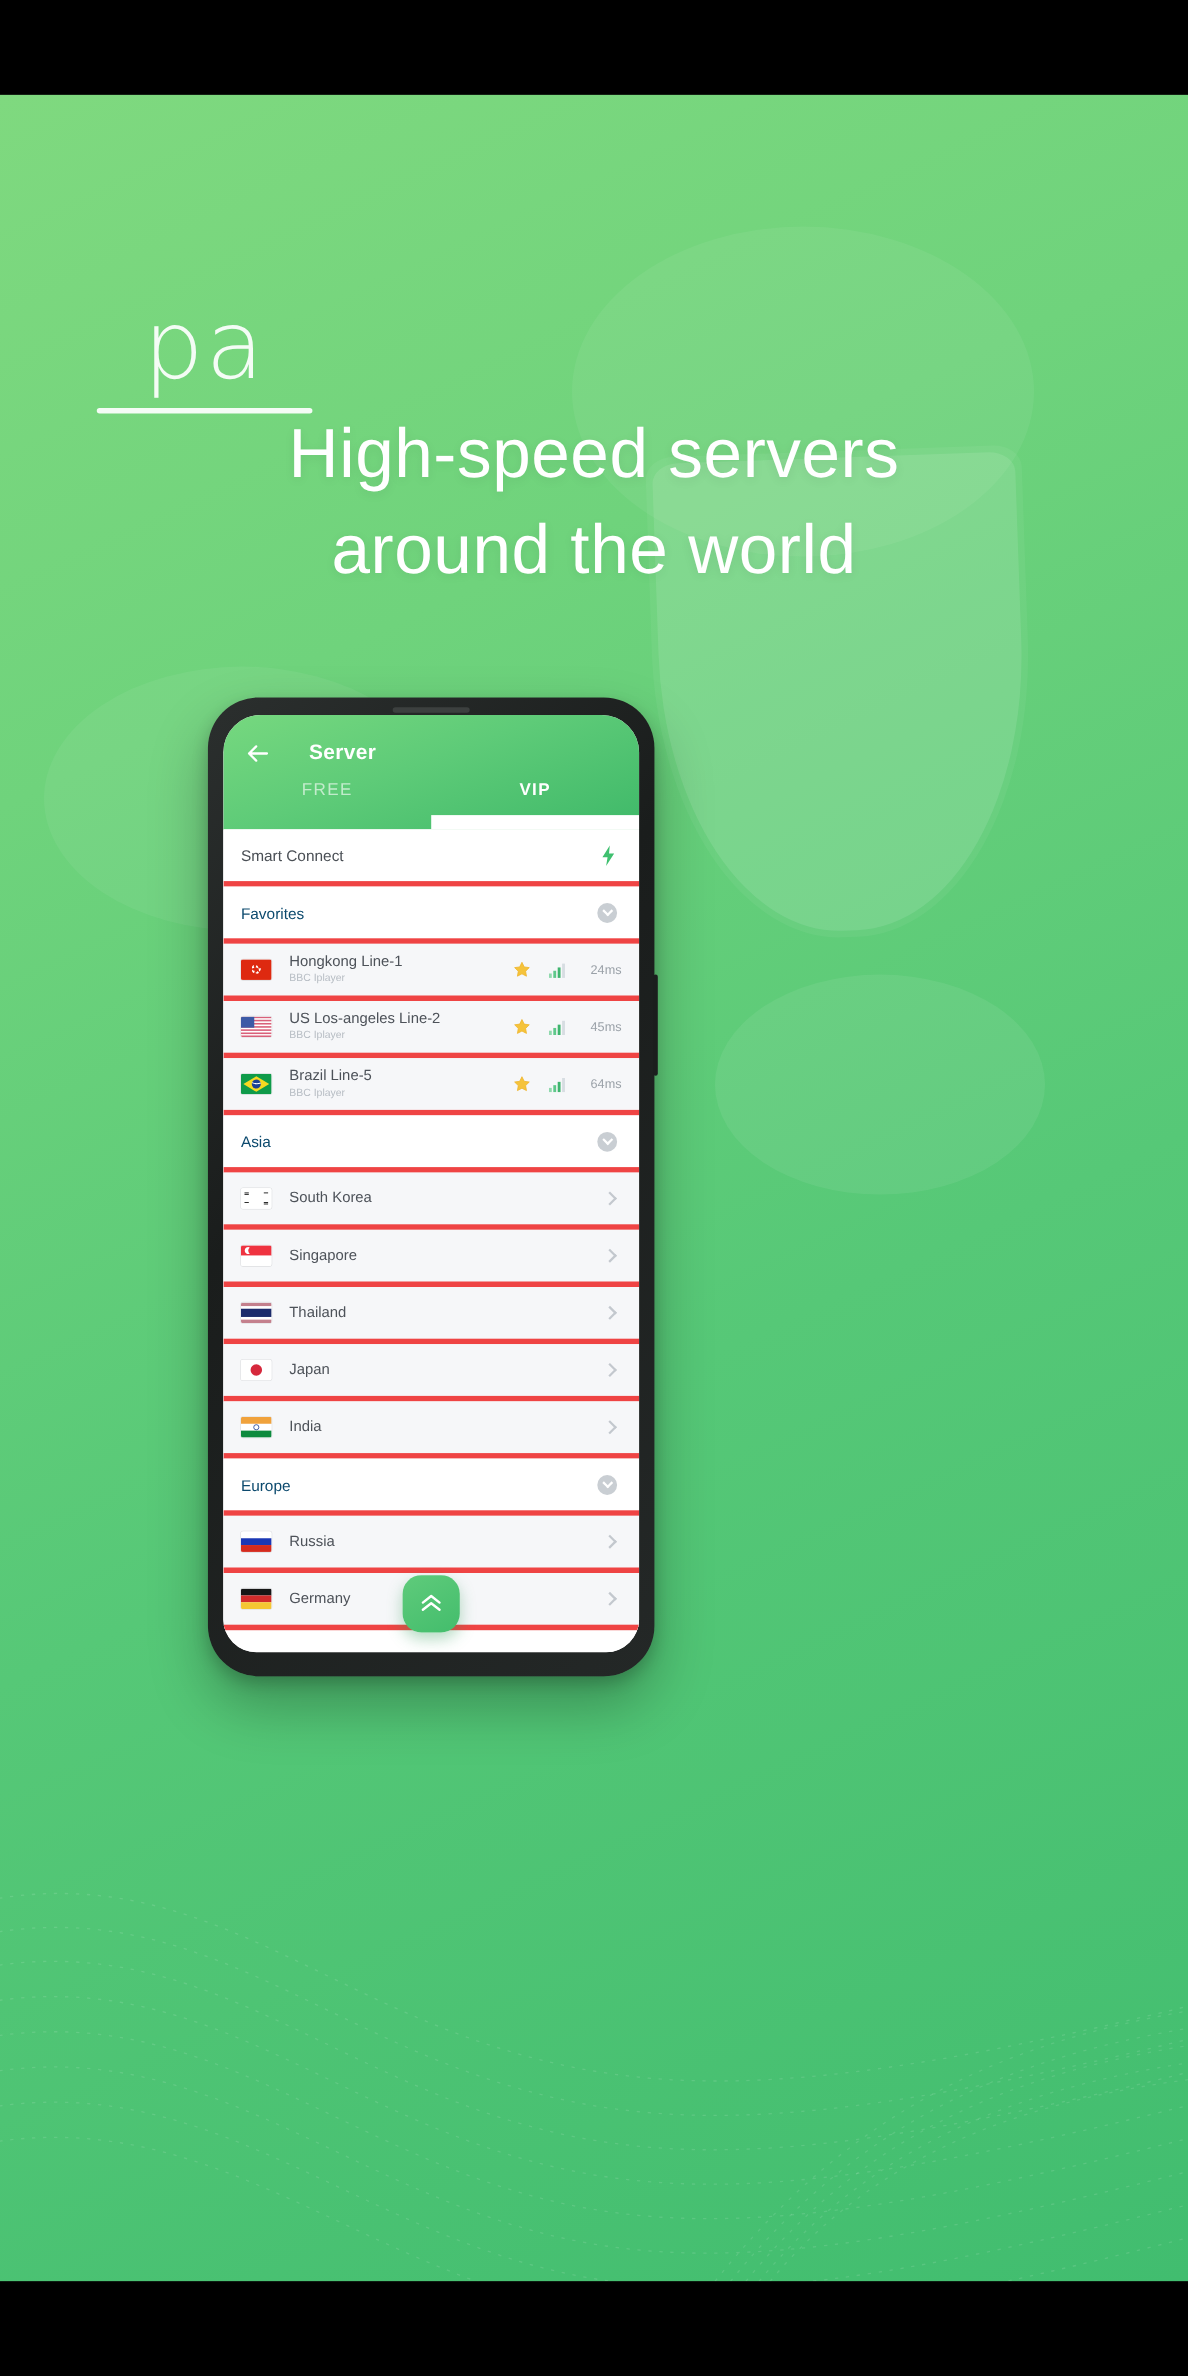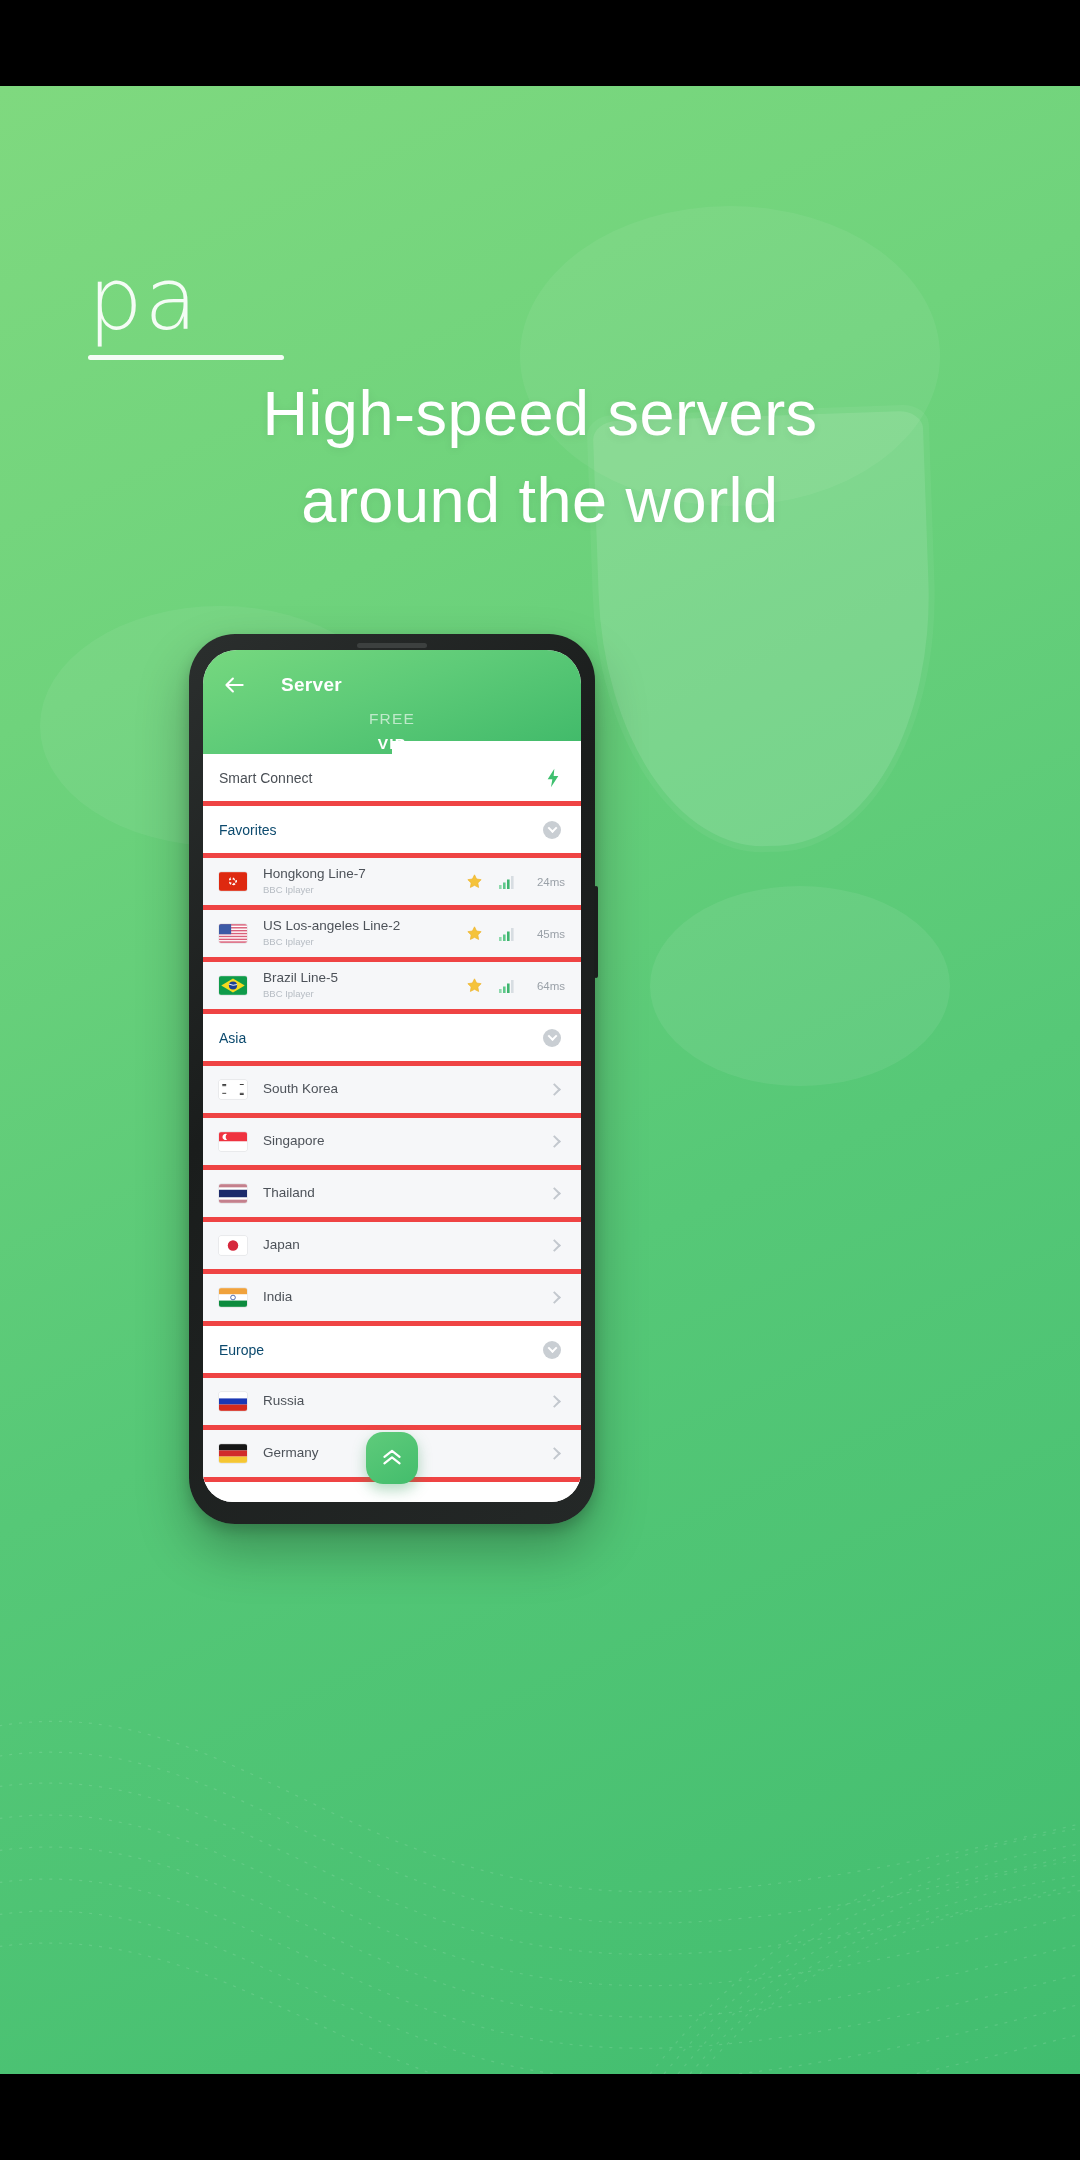--- a/index.html
+++ b/index.html
@@ -30,21 +30,21 @@
   }
   .blotch { position:absolute; border-radius:50%; background:rgba(255,255,255,0.06); }
   .b1{ left:520px; top:120px; width:420px; height:300px; }
   .b2{ left:40px;  top:520px; width:360px; height:240px; }
   .b3{ left:650px; top:800px; width:300px; height:200px; background:rgba(255,255,255,0.07); }
 
   
   .waves { position:absolute; inset:auto 0 0 0; height:640px; opacity:.55; }
 
   
-  #logo-wrap { position:absolute; left:88px; top:174px; z-index:5; }
+  #logo-wrap { position:absolute; left:88px; top:190px; z-index:5;text-align:center; }
   #logo-mark {
     font-family:"DejaVu Sans", sans-serif;
     font-size:86px; line-height:.92; letter-spacing:2px;
     color:rgba(255,255,255,.92); font-weight:300;
   }
   #logo-rule { margin-top:16px; width:196px; height:5px; background:rgba(255,255,255,.92); border-radius:3px; }
 
   #headline {
     position:absolute; left:0; top:284px; width:1080px; z-index:5;
     text-align:center; color:#fff; font-weight:400;
@@ -77,21 +77,21 @@
   
   #appbar {
     position:relative; height:104px;
     background:linear-gradient(160deg,#76d87f 0%,#5ecb78 45%,#3fb969 100%);
   }
   #appbar-row { display:flex; align-items:center; height:54px; padding:16px 0 0 18px;gap:12px; }
   #back-icon { width:26px; height:26px; flex:0 0 auto; }
   #appbar-title {
     margin-left:22px; color:#fff; font-size:19px; font-weight:700; letter-spacing:.3px;
   }
-  #tabs { position:absolute; left:0; right:0; bottom:0; height:50px; display:flex;flex-direction:column; }
+  #tabs { position:absolute; left:0; right:0; bottom:0; height:50px; display:flex; }
   .tab { flex:1; text-align:center; font-size:15.5px; letter-spacing:1.2px; padding-top:6px; }
   .tab.inactive { color:rgba(255,255,255,.62); font-weight:400; }
   .tab.active { color:#ffffff; font-weight:700; }
 
   
   #sheet-step {
     position:absolute; left:50%; right:0; bottom:0; height:13px; background:#ffffff;
   }
 
   
@@ -228,21 +228,21 @@
                     <circle cx="15" cy="10" r="4.1" fill="none"></circle>
                   <path d="M15 5.6 c1.6 .5 2.4 2 2 3.6 c-.8 -1 -1.7 -1.4 -2.6 -1.2 Z"></path>
                   <path d="M19.2 8.4 c.6 1.6 -.2 3 -1.7 3.6 c.3 -1.2 .1 -2.2 -.6 -2.8 Z"></path>
                   <path d="M17.7 13 c-1.2 1.2 -2.8 1.2 -3.9 .1 c1.2 -.3 1.9 -1 2.1 -1.9 Z"></path>
                   <path d="M12.8 13.4 c-1.6 -.5 -2.3 -2 -1.8 -3.5 c.7 1 1.6 1.4 2.5 1.2 Z"></path>
                   <path d="M10.9 8.8 c-.5 -1.6 .4 -3 1.9 -3.4 c-.4 1.1 -.3 2.1 .4 2.8 Z"></path>
                 </g>
               </svg>
             </div>
             <div class="srv-text">
-              <div class="srv-name">Hongkong Line-7</div>
+              <div class="srv-name">Hongkong Line-1</div>
               <div class="srv-sub">BBC Iplayer</div>
             </div>
             <div class="grow"></div>
             <svg class="star" viewBox="0 0 24 24">
               <path d="M12 2.6 l2.9 5.9 6.5 .9 -4.7 4.6 1.1 6.4 -5.8 -3 -5.8 3 1.1 -6.4 -4.7 -4.6 6.5 -.9 Z" fill="#f5c33b" stroke="#eeb42c" stroke-width="1" stroke-linejoin="round"></path>
             </svg>
             <svg class="bars" viewBox="0 0 16 14">
               <rect x="0" y="10" width="2.6" height="4" fill="#8fd9ad"></rect>
               <rect x="4" y="7.5" width="2.6" height="6.5" fill="#5ec88a"></rect>
               <rect x="8" y="4.5" width="2.6" height="9.5" fill="#3fb56f"></rect>

